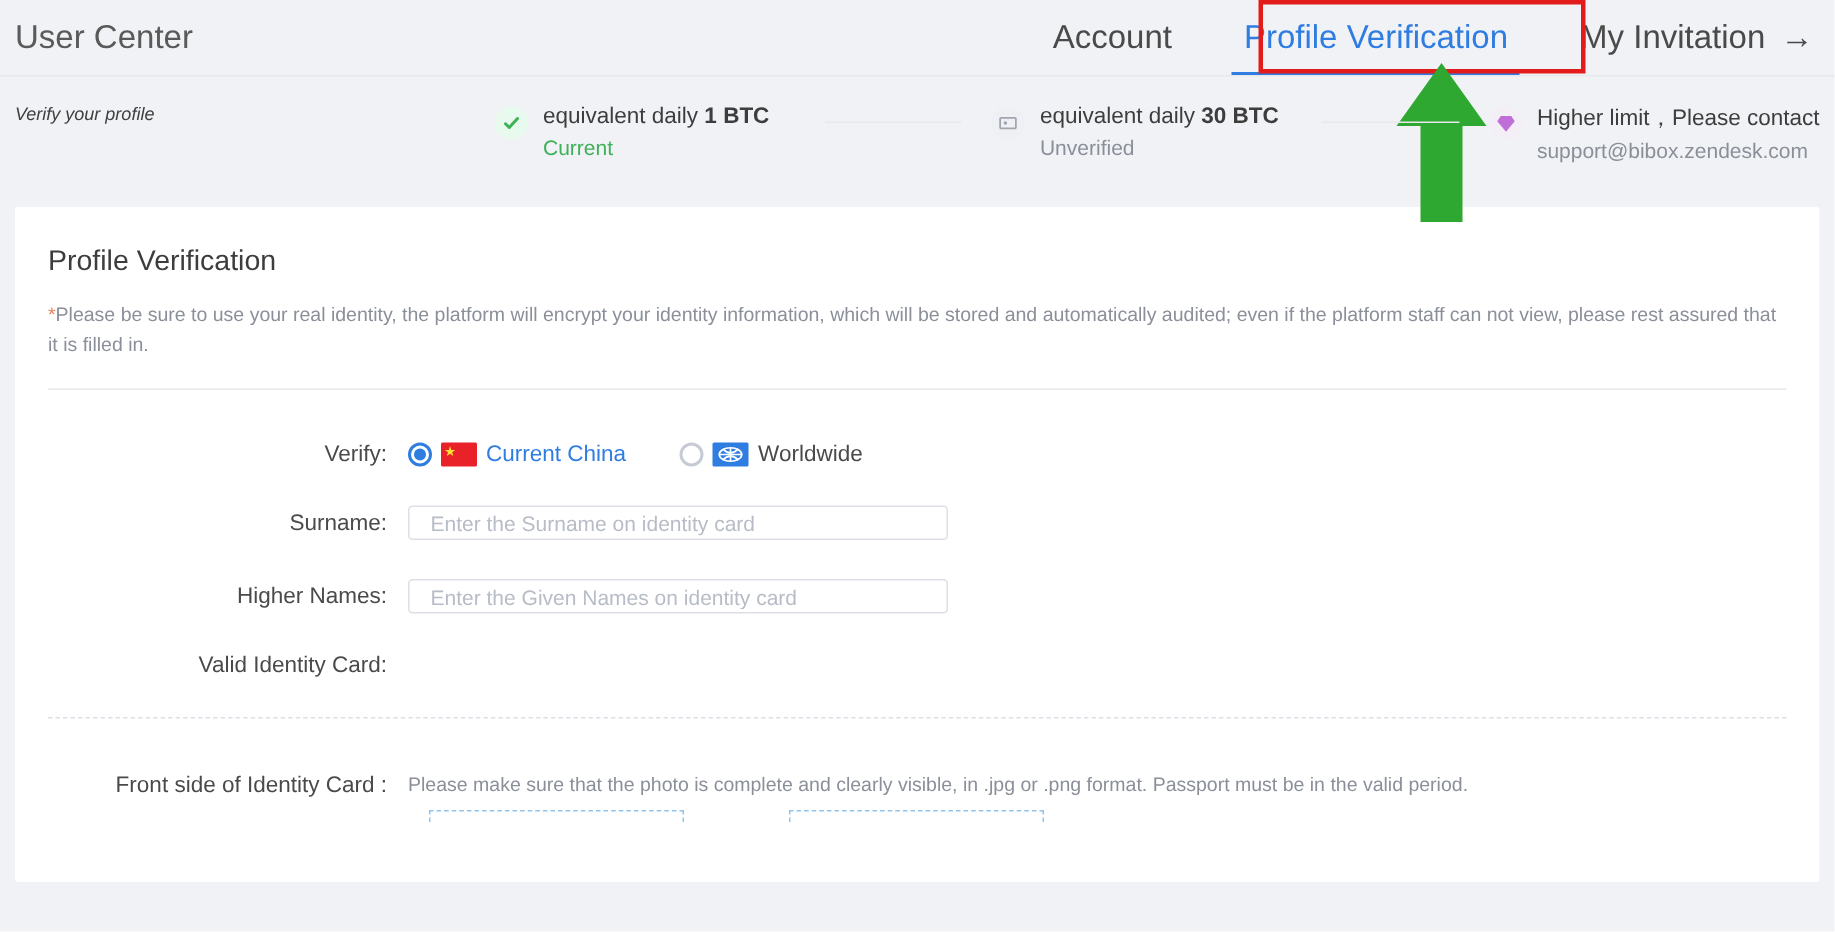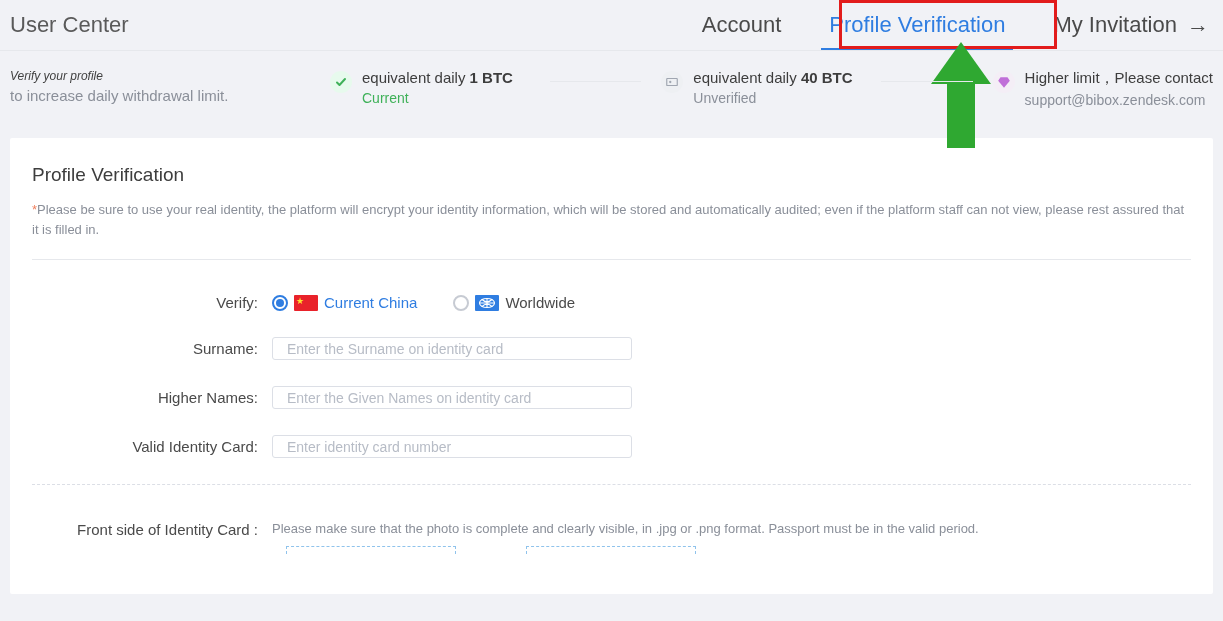--- a/index.html
+++ b/index.html
@@ -218,21 +218,20 @@
 </div>
 
 <div class="arrow-annot">
   <div class="head"></div>
   <div class="stem"></div>
 </div>
 
 <div class="tiers">
   <div class="tier-lead">
     <div class="l1">Verify your profile</div>
-    <div class="l2">to increase daily withdrawal limit.</div>
   </div>
 
   <div class="tier">
     <div class="icon-circle check-icon">
       <svg width="12" height="12" viewBox="0 0 24 24" fill="none" stroke="currentColor" stroke-width="4" stroke-linecap="round" stroke-linejoin="round">
           <polyline points="4 13 9 18 20 6"></polyline>
         </svg>
     </div>
     <div>
       <div class="line1">
@@ -246,21 +245,21 @@
 
   <div class="tier">
     <div class="icon-circle id-icon">
       <svg width="14" height="14" viewBox="0 0 24 24" fill="currentColor">
           <rect x="3" y="6" width="18" height="12" rx="1" fill="none" stroke="currentColor" stroke-width="2"></rect>
           <circle cx="9" cy="12" r="2"></circle>
         </svg>
     </div>
     <div>
       <div class="line1">
-        <span>equivalent daily </span><b>40 BTC</b>
+        <span>equivalent daily </span><b>30 BTC</b>
       </div>
       <div class="line2 muted">Unverified</div>
     </div>
   </div>
 
   <div class="conn"></div>
 
   <div class="tier">
     <div class="icon-circle diamond-icon">
       <svg width="14" height="14" viewBox="0 0 24 24" fill="currentColor">
@@ -310,23 +309,20 @@
 
   <div class="form-row">
     <div class="form-label">Higher Names:</div>
     <div class="form-field">
       <input class="text-input" type="text" placeholder="Enter the Given Names on identity card" style="">
     </div>
   </div>
 
   <div class="form-row">
     <div class="form-label">Valid Identity Card:</div>
-    <div class="form-field">
-      <input class="text-input" type="text" placeholder="Enter identity card number" style="">
-    </div>
   </div>
 
   <div class="dash-divider"></div>
 
   <div class="form-row upload-row" style="margin-bottom:0;">
     <div class="form-label" style="flex-basis:240px;">Front side of Identity Card :</div>
     <div class="form-field">
       <div class="hint">Please make sure that the photo is complete and clearly visible, in .jpg or .png format. Passport must be in the valid period.</div>
     </div>
   </div>

